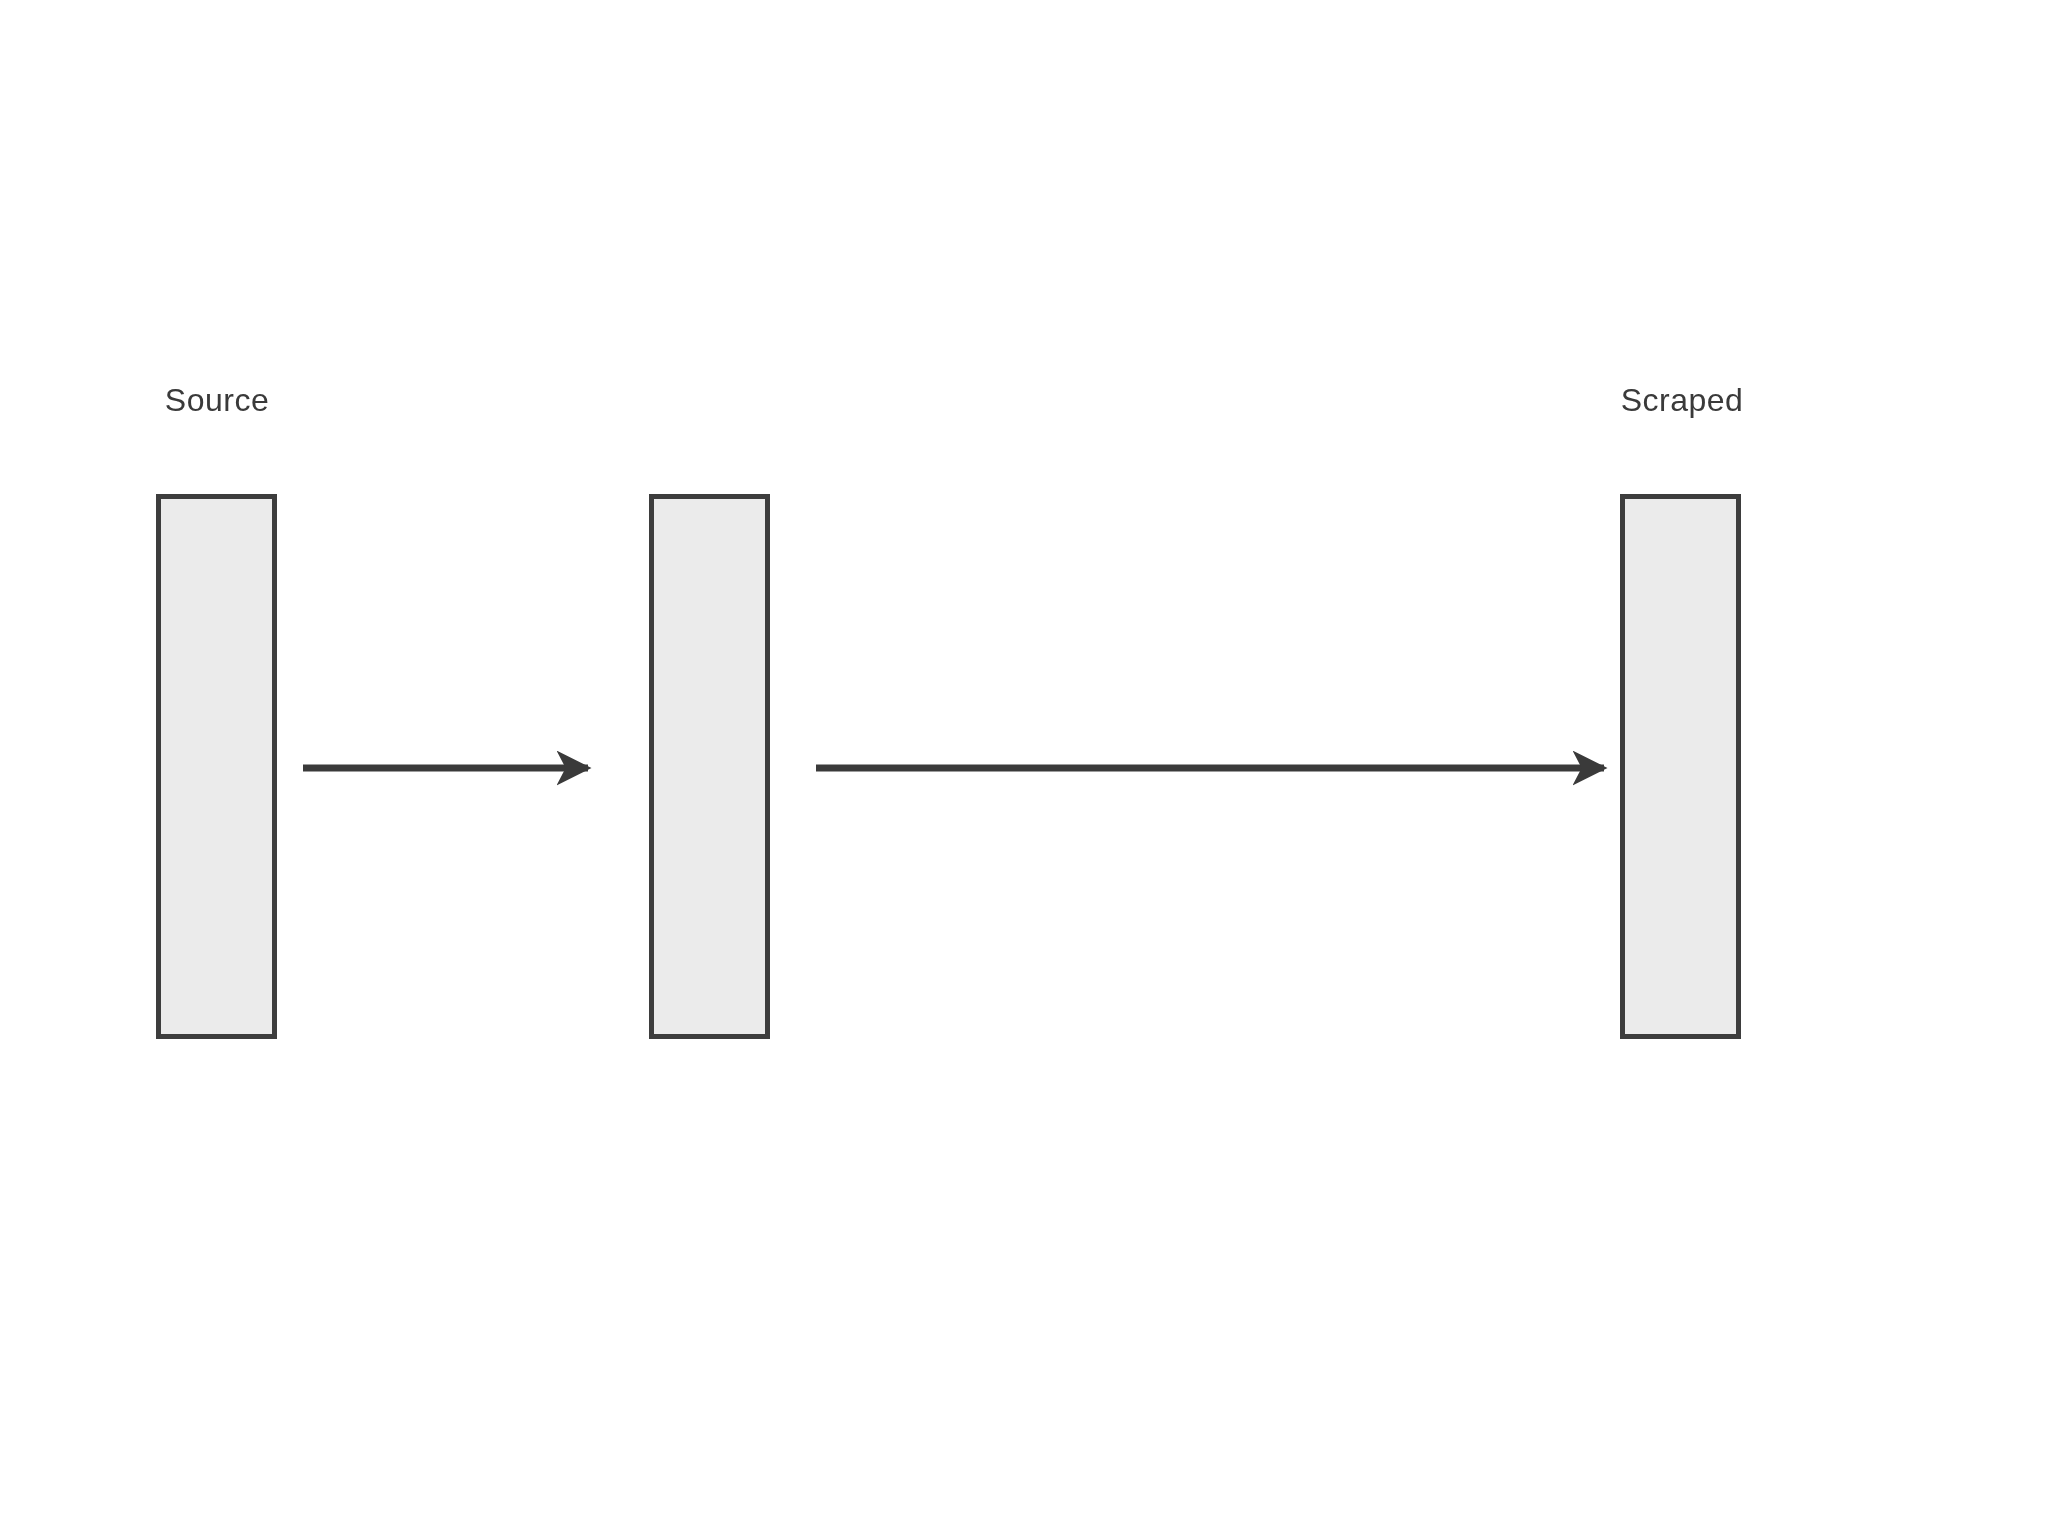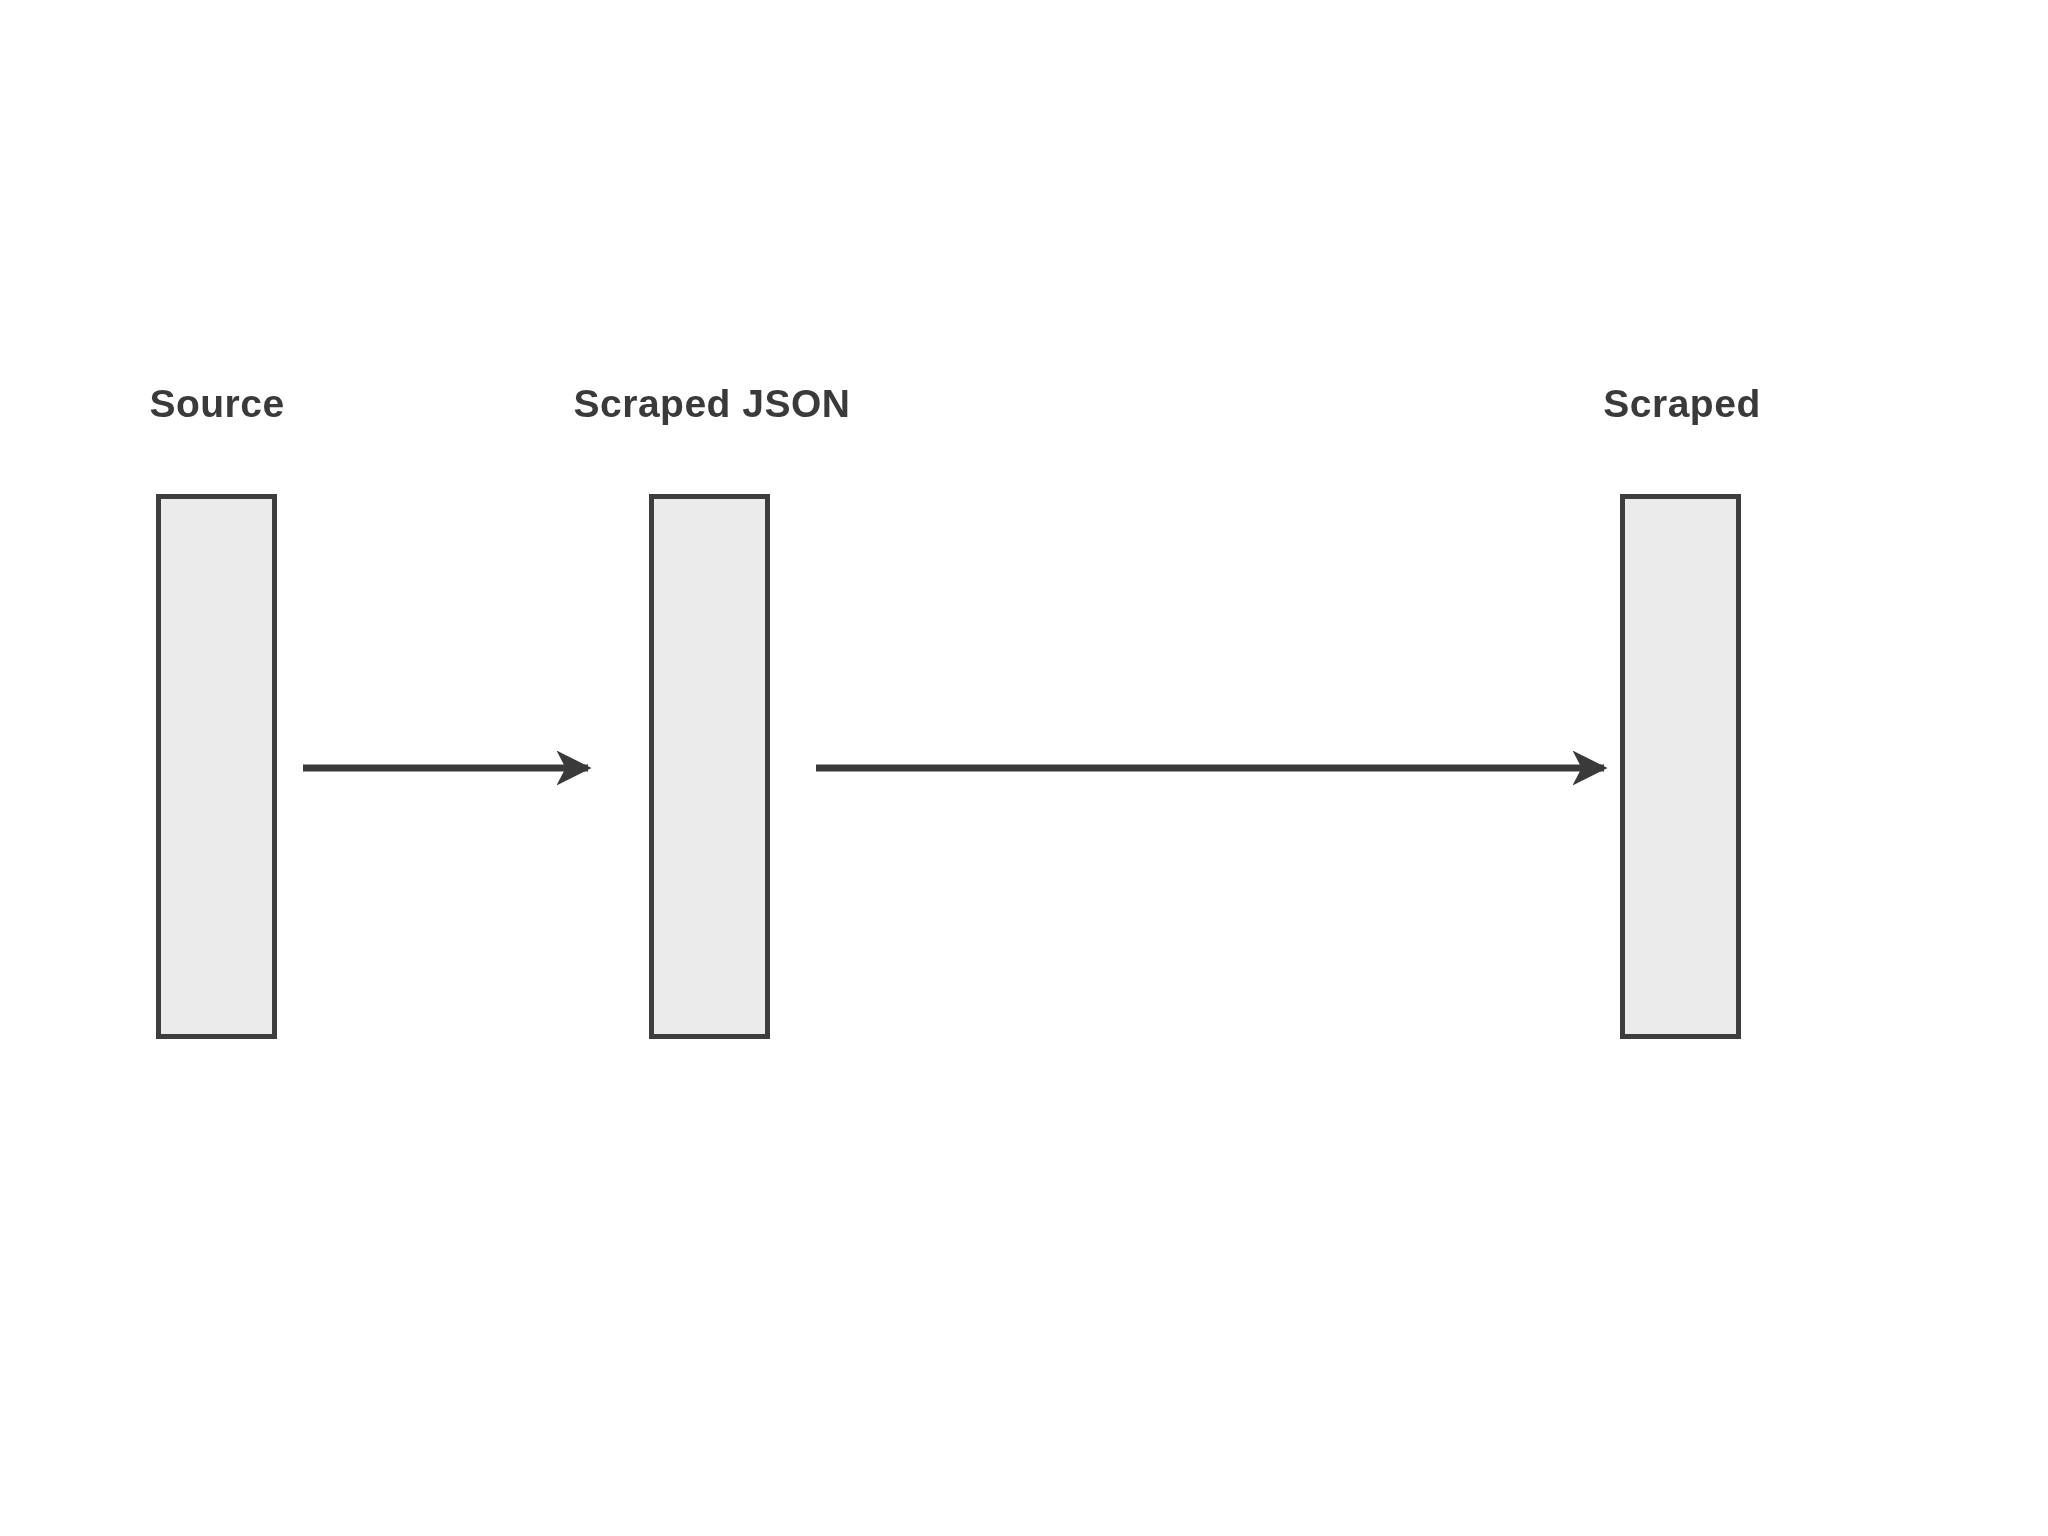--- a/index.html
+++ b/index.html
@@ -15,23 +15,23 @@
     width:2048px;
     height:1536px;
     background:var(--bg);
     overflow:hidden;
     font-family:"Liberation Sans","DejaVu Sans",sans-serif;
   }
   .node-label{
     position:absolute;
     top:383px;
     transform:translateX(-50%);
-    font-size:39px;
+    font-size:32px;
     line-height:1.1;
-    font-weight:700;
+    font-weight:400;
     color:var(--text-color);
     white-space:nowrap;
     letter-spacing:0.5px;
   }
   .label-source{left:217px;}
   .label-scraped-json{left:712px;}
   .label-mongodb{left:1682px;}
   .node-box{
     position:absolute;
     top:494px;
@@ -52,21 +52,20 @@
     pointer-events:none;
   }
 </style>
 </head>
 <body>
 
 <div class="canvas">
 
   <div class="node-label label-source">Source</div>
 
-  <div class="node-label label-scraped-json">Scraped JSON</div>
 
   <div class="node-label label-mongodb">Scraped</div>
 
   <div class="node-box box-source"></div>
 
   <div class="node-box box-scraped-json"></div>
 
   <div class="node-box box-mongodb"></div>
 
   <svg class="arrow-layer" viewBox="0 0 2048 1536" xmlns="http://www.w3.org/2000/svg">

